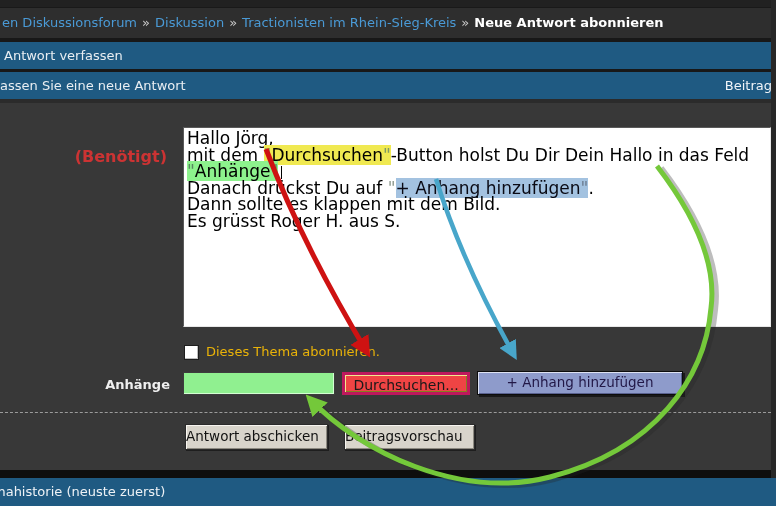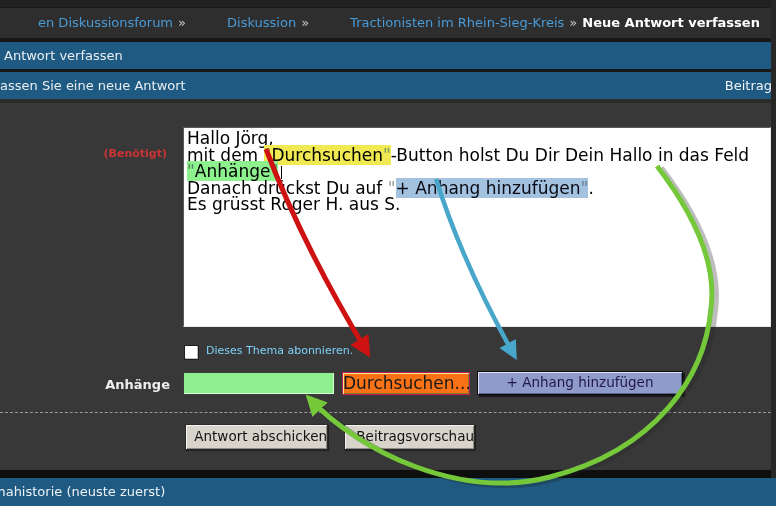--- a/index.html
+++ b/index.html
@@ -7,37 +7,37 @@
     position:relative;width:776px;height:506px;overflow:hidden;
     background:#383838;
     font-family:"DejaVu Sans", sans-serif;
     -webkit-font-smoothing:antialiased;
   }
   .abs{position:absolute;}
 
   
   #top-strip{left:0;top:0;width:776px;height:7px;background:#212121;border-bottom:1px solid #191919;}
   #breadcrumb-bar{left:0;top:8px;width:776px;height:30px;background:#2e2e2e;line-height:30px;font-size:13px;white-space:nowrap;}
-  #breadcrumb-bar .crumb-link{color:#4a9ad6;margin-left:36px;}
+  #breadcrumb-bar .crumb-link{color:#4a9ad6;}
   #breadcrumb-bar .crumb-sep{color:#c9c9c9;padding:0 5px;}
   #breadcrumb-bar .crumb-active{color:#ffffff;font-weight:bold;}
   #breadcrumb-bar{padding-left:2px;}
   #line1{left:0;top:38px;width:776px;height:4px;background:#181818;}
 
   .bluebar{background:#1f5a82;color:#e9eef2;font-size:13px;}
   #section-bar{left:0;top:42px;width:776px;height:27px;line-height:27px;padding-left:4px;box-sizing:border-box;}
   #line2{left:0;top:69px;width:776px;height:3px;background:#181818;}
   #sub-bar{left:0;top:72px;width:776px;height:27px;line-height:27px;}
   #sub-bar .left{position:absolute;left:0;top:0;}
   #sub-bar .right{position:absolute;right:4px;top:0;color:#f0f4f8;}
   #form-top-line{left:0;top:99px;width:776px;height:4px;background:#2b2b2b;}
 
   
   .lblcol{width:167px;text-align:right;color:#efefef;font-weight:bold;font-size:13px;}
-  #required-label{color:#cc3333;font-weight:bold;font-size:11px;width:167px;text-align:right;}
+  #required-label{color:#cc3333;font-weight:bold;font-size:16px;width:167px;text-align:right;}
 
   
   #post-editor{
     left:183px;top:127px;width:588px;height:200px;box-sizing:border-box;
     background:#ffffff;color:#000;
     border:1px solid;border-color:#5a5a5a #e8e8e8 #e8e8e8 #5a5a5a;
     font-size:17px;line-height:16.5px;
     padding:2px 2px 0 3px;overflow:hidden;
   }
   .seg-plain{color:#000;}
@@ -48,46 +48,46 @@
   .seg-hb{background:#a3c2e0;color:#0a0a14;}
   .seg-qb{background:#a3c2e0;color:#6f7f93;}
   .seg-q{color:#8f9b8f;}
   .seg-cursor{display:inline-block;width:1px;height:13px;background:#000;margin-left:3px;vertical-align:-2px;}
 
   
   #subscribe-checkbox{
     left:184px;top:345px;width:13px;height:13px;background:#ffffff;
     border:1px solid #1e1e1e;box-shadow:inset -1px -1px 0 #bdbdbd;
   }
-  #subscribe-label{left:206px;top:344px;color:#7dd3fc;font-size:11px;}
+  #subscribe-label{left:206px;top:344px;color:#eab308;font-size:13px;}
 
   
   #attachment-field{
     left:183px;top:372px;width:152px;height:23px;box-sizing:border-box;
     background:#90f090;border:1px solid #3d3d3d;
     box-shadow:inset -1px -1px 0 #d2ffd2;
   }
   #browse-button{
     left:342px;top:372px;width:128px;height:23px;box-sizing:border-box;
-    background:#f97316;color:#191919;font-size:17px;text-align:center;line-height:21px;
-    border:1px solid #be185d;
+    background:#ef4444;color:#191919;font-size:14px;text-align:center;line-height:21px;
+    border:3px solid #be185d;
     box-shadow:inset 1px 1px 0 #f0e98f, inset -1px -1px 0 #857d22;
   }
   #add-attachment-button{
     left:477px;top:371px;width:206px;height:24px;box-sizing:border-box;
     background:#8e9bcb;color:#221847;font-size:13.5px;text-align:center;line-height:21px;
     border:1px solid #0c0c0c;
     box-shadow:inset 1px 1px 0 #dde1f1, inset -1px -1px 0 #59618f, 2px 2px 0 rgba(0,0,0,0.55);
   }
 
   #dashed-divider{left:0;top:412px;width:776px;height:0;border-top:1px dashed #9b9b9b;}
 
   .btn3d{
     box-sizing:border-box;background:#d8d4cb;color:#121212;font-size:13.5px;
-    text-align:right;line-height:23px;
+    text-align:left;line-height:23px;
     border:1px solid #2b2b2b;
     box-shadow:inset 1px 1px 0 #f7f5f0, inset -1px -1px 0 #8d8a81, 1px 1px 0 rgba(0,0,0,0.45);
     font-family:"DejaVu Sans", sans-serif;
   }
   #submit-button{left:185px;top:424px;width:143px;height:26px;}
   #preview-button{left:344px;top:424px;width:131px;height:26px;}
 
   
   #black-strip{left:0;top:470px;width:776px;height:8px;background:#0e0e0e;}
   #footer-bar{left:0;top:478px;width:776px;height:28px;line-height:28px;}
@@ -97,21 +97,21 @@
   #arrow-overlay{left:0;top:0;width:776px;height:506px;pointer-events:none;z-index:60;}
 </style>
 </head>
 <body>
 
 <div id="app">
 
   <div class="abs" id="top-strip"></div>
 
   <div class="abs" id="breadcrumb-bar">
-    <span class="crumb-link">en Diskussionsforum</span><span class="crumb-sep">»</span><span class="crumb-link">Diskussion</span><span class="crumb-sep">»</span><span class="crumb-link">Tractionisten im Rhein-Sieg-Kreis</span><span class="crumb-sep">»</span><span class="crumb-active">Neue Antwort verfassen</span>
+    <span class="crumb-link">en Diskussionsforum</span><span class="crumb-sep">»</span><span class="crumb-link">Diskussion</span><span class="crumb-sep">»</span><span class="crumb-link">Tractionisten im Rhein-Sieg-Kreis</span><span class="crumb-sep">»</span><span class="crumb-active">Neue Antwort abonnieren</span>
   </div>
 
   <div class="abs" id="line1"></div>
 
   <div class="abs bluebar" id="section-bar">
     <span>Antwort verfassen</span>
   </div>
 
   <div class="abs" id="line2"></div>
 
@@ -121,20 +121,21 @@
   </div>
 
   <div class="abs" id="form-top-line"></div>
 
   <div class="abs" id="required-label" style="left:0;top:147px;">(Benötigt)</div>
 
   <div class="abs" id="post-editor">
       <div class="ed-line"><span class="seg-plain">Hallo Jörg,</span></div>
       <div class="ed-line"><span class="seg-plain">mit dem </span><span class="seg-qy">"</span><span class="seg-hy">Durchsuchen</span><span class="seg-qy">"</span><span class="seg-plain">-Button holst Du Dir Dein Hallo in das Feld </span><span class="seg-qg">"</span><span class="seg-hg">Anhänge</span><span class="seg-qg">"</span><span class="seg-cursor"></span></div>
       <div class="ed-line"><span class="seg-plain">Danach drückst Du auf </span><span class="seg-q">"</span><span class="seg-hb">+ Anhang hinzufügen</span><span class="seg-qb">"</span><span class="seg-plain">.</span></div>
+      <div class="ed-line"><span class="seg-plain">Dann sollte es klappen mit dem Bild.</span></div>
       <div class="ed-line"><span class="seg-plain">Es grüsst Roger H. aus S.</span></div>
     </div>
 
   <div class="abs" id="subscribe-checkbox"></div>
   <div class="abs" id="subscribe-label">Dieses Thema abonnieren.</div>
 
   <div class="abs lblcol" style="left:3px;top:377px;">Anhänge</div>
   <div class="abs" id="attachment-field"></div>
   <div class="abs" id="browse-button">Durchsuchen...</div>
   <div class="abs" id="add-attachment-button">+ Anhang hinzufügen</div>

